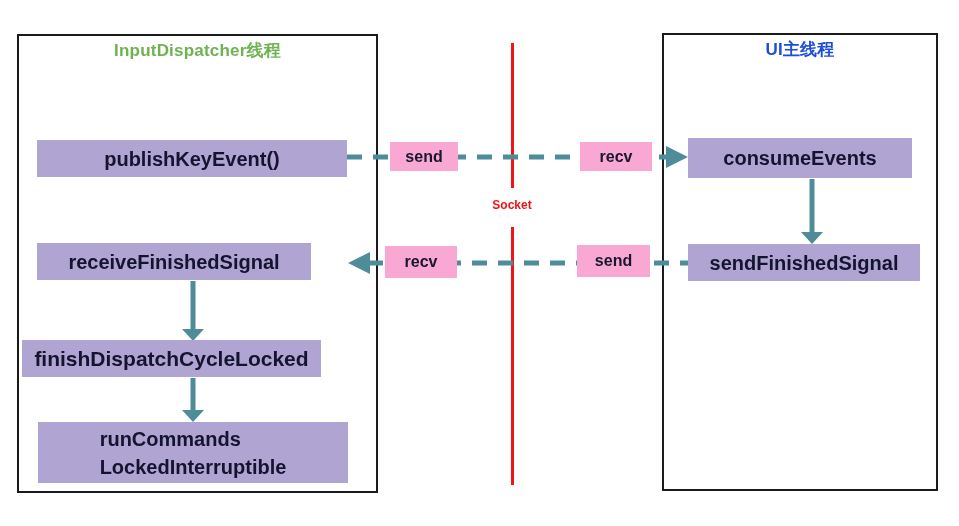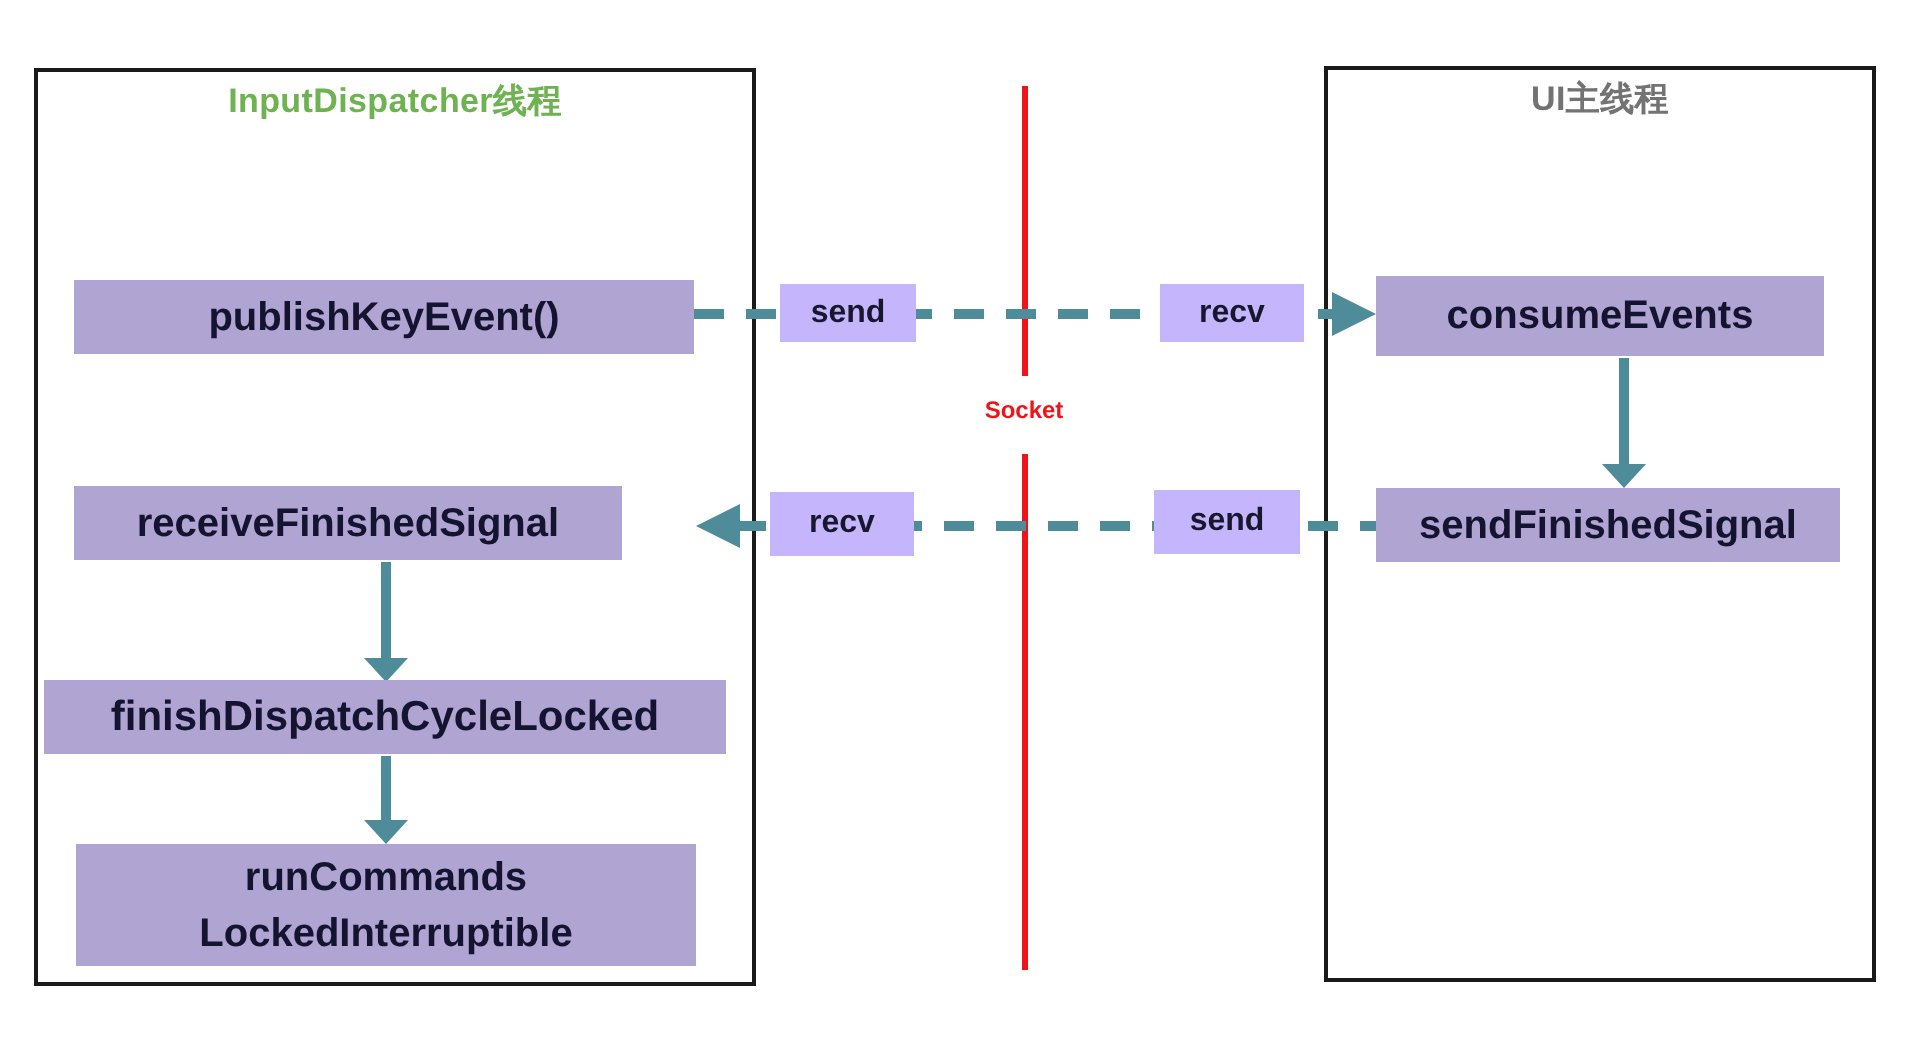--- a/index.html
+++ b/index.html
@@ -25,52 +25,52 @@
   .panel-right { left: 662px; top: 33px; width: 276px; height: 458px; }
   .panel-title {
     width: 100%;
     text-align: center;
     font-weight: bold;
     font-size: 17px;
     padding-top: 3px;
     letter-spacing: 0.2px;
   }
   .panel-left  .panel-title { color: #6fb251; }
-  .panel-right .panel-title { color: #737373; }
+  .panel-right .panel-title { color: #1d4ed8; }
 
   .arrows-layer {
     position: absolute;
     left: 0; top: 0;
     width: 959px; height: 526px;
   }
 
   .node {
     position: absolute;
     background: #b0a4d2;
     color: #141430;
     font-weight: bold;
     font-size: 20px;
     display: flex;
     align-items: center;
     justify-content: center;
-    text-align: center;
+    text-align: left;
     box-sizing: border-box;
     white-space: pre-line;
     line-height: 28px;
   }
   #node-publish  { left: 37px;  top: 140px; width: 310px; height: 37px; }
   #node-receive  { left: 37px;  top: 243px; width: 274px; height: 37px; }
-  #node-finish   { left: 22px;  top: 340px; width: 341px; height: 37px; font-size: 21px; }
+  #node-finish   { left: 22px;  top: 340px; width: 299px; height: 37px; font-size: 21px; }
   #node-run      { left: 38px;  top: 422px; width: 310px; height: 61px; }
   #node-consume  { left: 688px; top: 138px; width: 224px; height: 40px; }
   #node-sendfin  { left: 688px; top: 244px; width: 232px; height: 37px; }
 
   .edge-label {
     position: absolute;
-    background: #c4b5fd;
+    background: #f9a8d4;
     color: #17172e;
     font-weight: bold;
     font-size: 16px;
     display: flex;
     align-items: center;
     justify-content: center;
     box-sizing: border-box;
   }
   #label-send-top    { left: 390px; top: 142px; width: 68px; height: 29px; }
   #label-recv-top    { left: 580px; top: 142px; width: 72px; height: 29px; }

